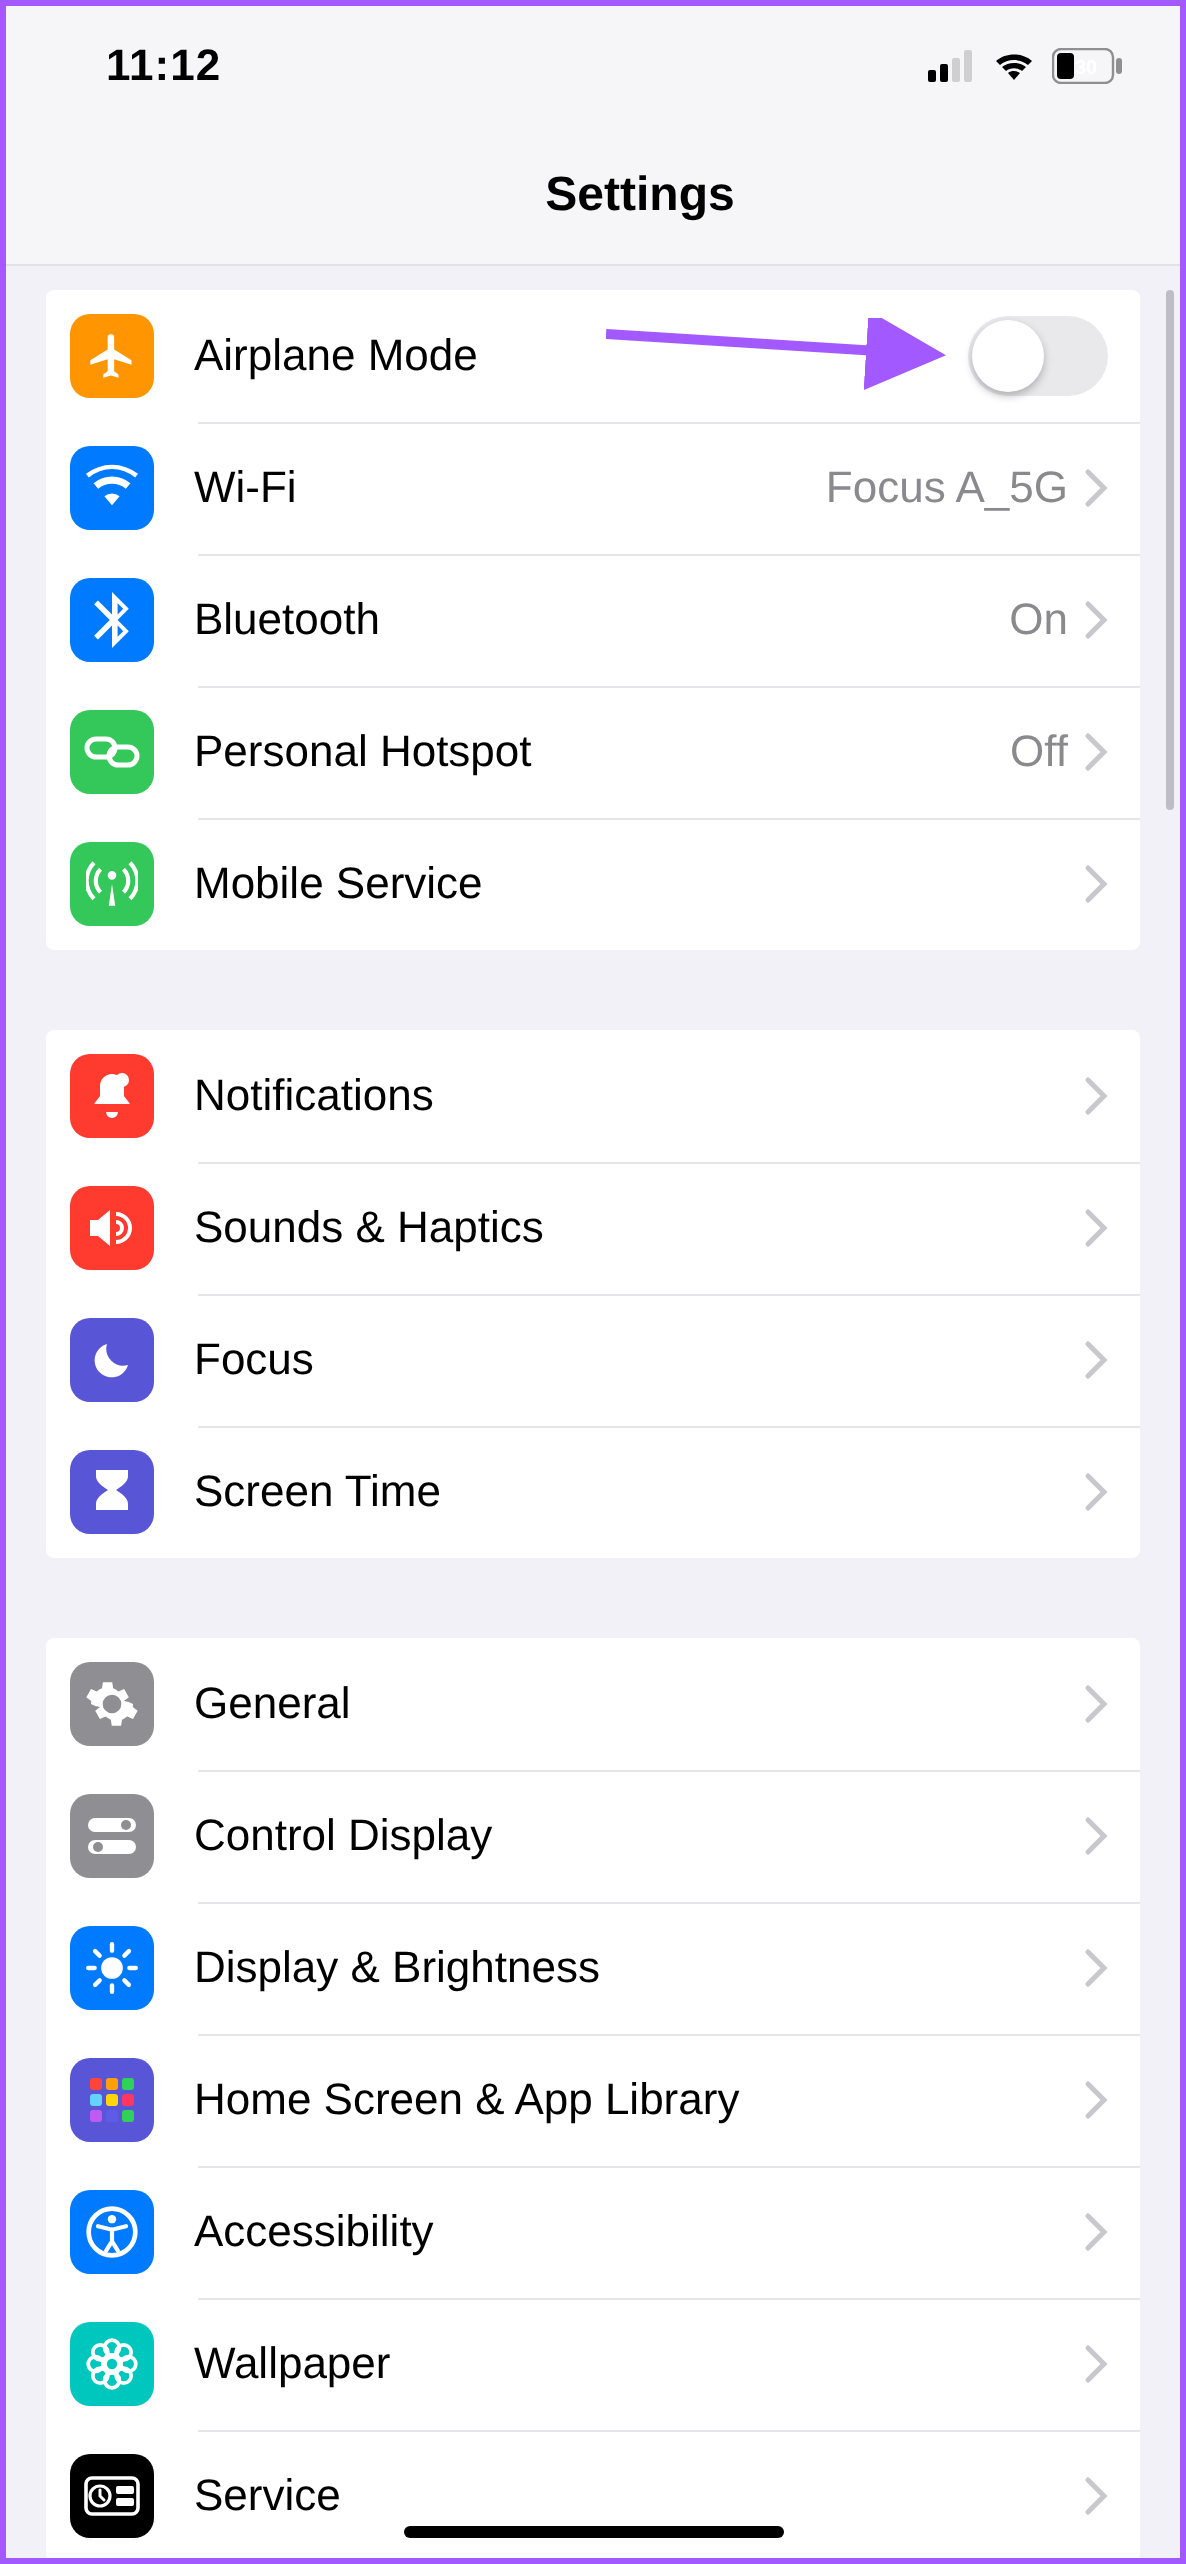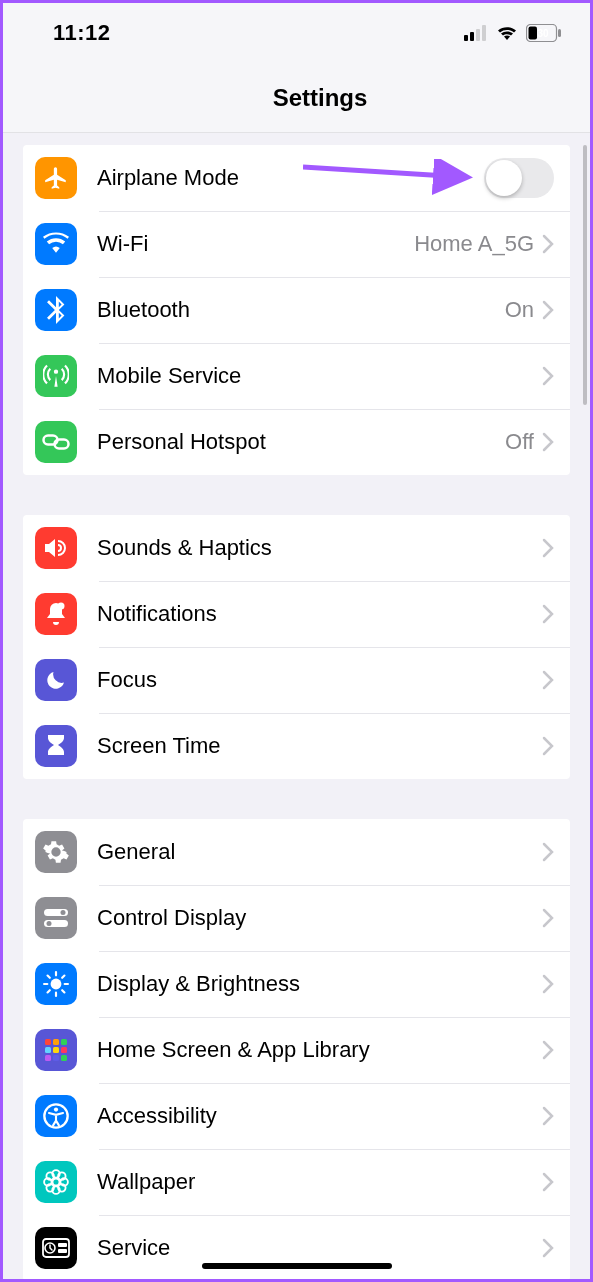--- a/index.html
+++ b/index.html
@@ -108,83 +108,83 @@
             <div class="knob"></div>
           </div>
       </div>
       <div class="row">
         <div class="icon-box" style="background:#007aff">
             <svg width="26" height="26" viewBox="0 0 24 24" fill="#fff">
               <path d="M12 20l3.5-4.2a5.5 5.5 0 0 0-7 0L12 20zm-6.4-7.7a10 10 0 0 1 12.8 0l2.1-2.5a13.2 13.2 0 0 0-17 0l2.1 2.5zm-4.3-5.1a16.5 16.5 0 0 1 21.4 0L24 5.4a19.7 19.7 0 0 0-24 0l1.3 1.8z"></path>
             </svg>
           </div>
         <div class="label">Wi-Fi</div>
-        <div class="detail">Home A_5G</div>
+        <div class="detail">Focus A_5G</div>
         <svg class="chevron" width="12" height="20" viewBox="0 0 12 20">
             <path d="M2 2l8 8-8 8" stroke="#c7c7cc" stroke-width="2.5" fill="none" stroke-linecap="round"></path>
           </svg>
       </div>
       <div class="row">
         <div class="icon-box" style="background:#007aff">
             <svg width="24" height="28" viewBox="0 0 14 20" fill="#fff">
               <path d="M7 0v8L2 3 0.6 4.4 6.2 10 0.6 15.6 2 17l5-5v8l6-6-4-4 4-4-6-6zm2 4l2 2-2 2V4zm0 8l2 2-2 2v-4z"></path>
             </svg>
           </div>
         <div class="label">Bluetooth</div>
         <div class="detail">On</div>
-        <svg class="chevron" width="12" height="20" viewBox="0 0 12 20">
-            <path d="M2 2l8 8-8 8" stroke="#c7c7cc" stroke-width="2.5" fill="none" stroke-linecap="round"></path>
-          </svg>
-      </div>
-      <div class="row">
-        <div class="icon-box" style="background:#34c759">
-            <svg width="26" height="26" viewBox="0 0 24 24" fill="#fff">
-              <path d="M12 6a2 2 0 1 1 0 4 2 2 0 0 1 0-4zm0 6l1.5 10h-3L12 12zM6 4.5a8.5 8.5 0 0 0 0 12l1.4-1.4a6.5 6.5 0 0 1 0-9.2L6 4.5zm12 0l-1.4 1.4a6.5 6.5 0 0 1 0 9.2L18 16.5a8.5 8.5 0 0 0 0-12zM3 1.5a12.7 12.7 0 0 0 0 18l1.4-1.4a10.7 10.7 0 0 1 0-15.2L3 1.5zm18 0l-1.4 1.4a10.7 10.7 0 0 1 0 15.2L21 19.5a12.7 12.7 0 0 0 0-18z"></path>
-            </svg>
-          </div>
-        <div class="label">Mobile Service</div>
         <svg class="chevron" width="12" height="20" viewBox="0 0 12 20">
             <path d="M2 2l8 8-8 8" stroke="#c7c7cc" stroke-width="2.5" fill="none" stroke-linecap="round"></path>
           </svg>
       </div>
       <div class="row">
         <div class="icon-box" style="background:#34c759">
             <svg width="28" height="20" viewBox="0 0 28 16" fill="none" stroke="#fff" stroke-width="2.5">
               <rect x="1.5" y="1.5" width="14" height="9" rx="4.5"></rect>
               <rect x="12.5" y="5.5" width="14" height="9" rx="4.5"></rect>
             </svg>
           </div>
         <div class="label">Personal Hotspot</div>
         <div class="detail">Off</div>
         <svg class="chevron" width="12" height="20" viewBox="0 0 12 20">
             <path d="M2 2l8 8-8 8" stroke="#c7c7cc" stroke-width="2.5" fill="none" stroke-linecap="round"></path>
           </svg>
       </div>
+      <div class="row">
+        <div class="icon-box" style="background:#34c759">
+            <svg width="26" height="26" viewBox="0 0 24 24" fill="#fff">
+              <path d="M12 6a2 2 0 1 1 0 4 2 2 0 0 1 0-4zm0 6l1.5 10h-3L12 12zM6 4.5a8.5 8.5 0 0 0 0 12l1.4-1.4a6.5 6.5 0 0 1 0-9.2L6 4.5zm12 0l-1.4 1.4a6.5 6.5 0 0 1 0 9.2L18 16.5a8.5 8.5 0 0 0 0-12zM3 1.5a12.7 12.7 0 0 0 0 18l1.4-1.4a10.7 10.7 0 0 1 0-15.2L3 1.5zm18 0l-1.4 1.4a10.7 10.7 0 0 1 0 15.2L21 19.5a12.7 12.7 0 0 0 0-18z"></path>
+            </svg>
+          </div>
+        <div class="label">Mobile Service</div>
+        <svg class="chevron" width="12" height="20" viewBox="0 0 12 20">
+            <path d="M2 2l8 8-8 8" stroke="#c7c7cc" stroke-width="2.5" fill="none" stroke-linecap="round"></path>
+          </svg>
+      </div>
     </div>
 
     <div class="group">
-      <div class="row">
-        <div class="icon-box" style="background:#ff3b30">
-            <svg width="26" height="22" viewBox="0 0 26 22" fill="#fff">
-              <path d="M2 7h4l6-5v18l-6-5H2V7zm13 0a4 4 0 0 1 0 8v-2a2 2 0 0 0 0-4V7zm0-4a8 8 0 0 1 0 16v-2a6 6 0 0 0 0-12V3z"></path>
-            </svg>
-          </div>
-        <div class="label">Sounds &amp; Haptics</div>
-        <svg class="chevron" width="12" height="20" viewBox="0 0 12 20">
-            <path d="M2 2l8 8-8 8" stroke="#c7c7cc" stroke-width="2.5" fill="none" stroke-linecap="round"></path>
-          </svg>
-      </div>
       <div class="row">
         <div class="icon-box" style="background:#ff3b30">
             <svg width="24" height="26" viewBox="0 0 24 26" fill="#fff">
               <path d="M12 2a6 6 0 0 0-6 6v5l-3 4h18l-3-4V8a6 6 0 0 0-6-6zm0 22a3 3 0 0 0 3-3H9a3 3 0 0 0 3 3z"></path>
               <circle cx="17" cy="5" r="3.5" fill="#fff"></circle>
             </svg>
           </div>
         <div class="label">Notifications</div>
+        <svg class="chevron" width="12" height="20" viewBox="0 0 12 20">
+            <path d="M2 2l8 8-8 8" stroke="#c7c7cc" stroke-width="2.5" fill="none" stroke-linecap="round"></path>
+          </svg>
+      </div>
+      <div class="row">
+        <div class="icon-box" style="background:#ff3b30">
+            <svg width="26" height="22" viewBox="0 0 26 22" fill="#fff">
+              <path d="M2 7h4l6-5v18l-6-5H2V7zm13 0a4 4 0 0 1 0 8v-2a2 2 0 0 0 0-4V7zm0-4a8 8 0 0 1 0 16v-2a6 6 0 0 0 0-12V3z"></path>
+            </svg>
+          </div>
+        <div class="label">Sounds &amp; Haptics</div>
         <svg class="chevron" width="12" height="20" viewBox="0 0 12 20">
             <path d="M2 2l8 8-8 8" stroke="#c7c7cc" stroke-width="2.5" fill="none" stroke-linecap="round"></path>
           </svg>
       </div>
       <div class="row">
         <div class="icon-box" style="background:#5856d6">
             <svg width="24" height="24" viewBox="0 0 24 24" fill="#fff">
               <path d="M20 14.5A8.5 8.5 0 0 1 9.5 4 8.5 8.5 0 1 0 20 14.5z"></path>
             </svg>
           </div>

